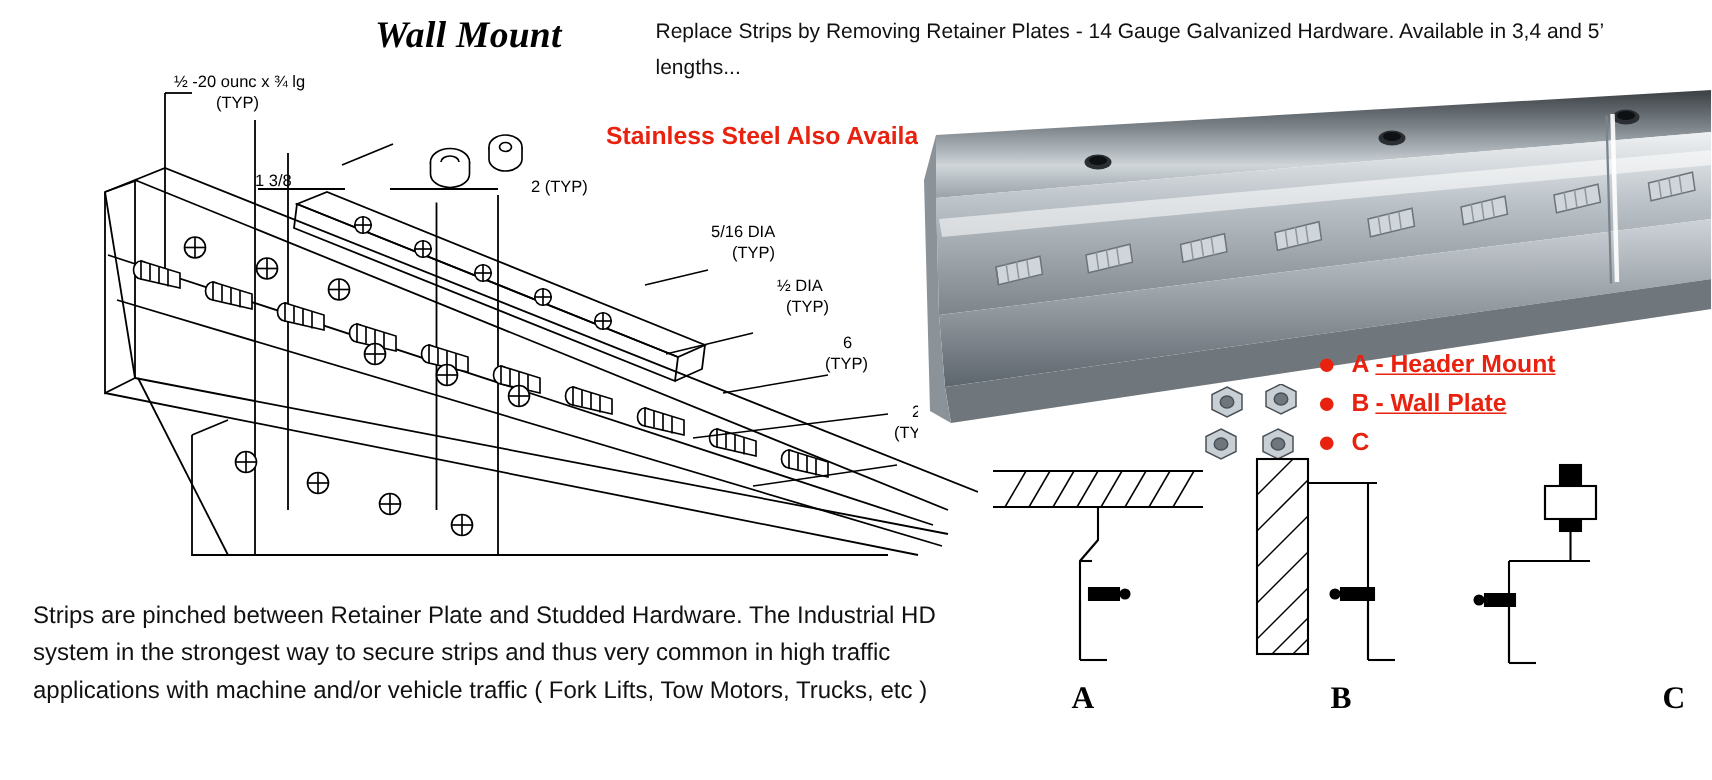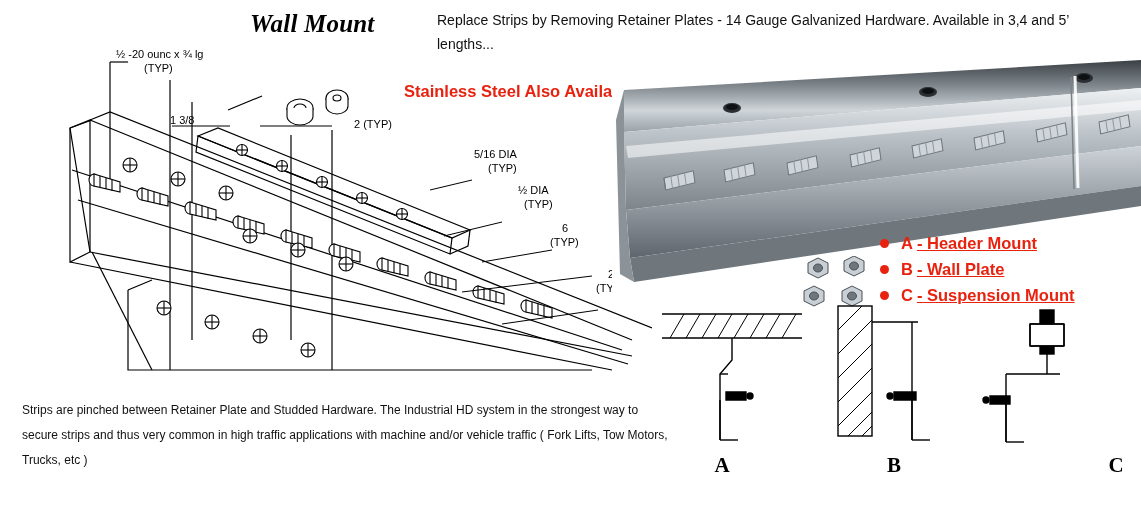--- a/index.html
+++ b/index.html
@@ -24,21 +24,21 @@
   #top-note{
     left:437px; top:8px; width:650px;
     font-size:14px; line-height:24px; color:#111;
   }
   #stainless-note{
     left:404px; top:82px;
     font-size:16.5px; font-weight:bold; color:#e8220f;
   }
   #bottom-note{
     left:22px; top:398px; width:650px;
-    font-size:12px; line-height:25px; color:#111;
+    font-size:16px; line-height:25px; color:#111;
   }
 
   
   #legend{ left:880px; top:230px; }
   .legend-row{
     display:flex; align-items:center; height:26px;
     font-size:16.5px; font-weight:bold;
   }
   .legend-bullet{
     width:9px;height:9px;border-radius:50%;
@@ -396,21 +396,20 @@
     <span class="legend-text">- Header  Mount</span>
   </div>
   <div class="legend-row">
     <span class="legend-bullet"></span>
     <span class="legend-letter">B</span>
     <span class="legend-text">- Wall Plate</span>
   </div>
   <div class="legend-row">
     <span class="legend-bullet"></span>
     <span class="legend-letter">C</span>
-    <span class="legend-text">- Suspension Mount</span>
   </div>
 </div>
 
 <div class="abs" style="left:650px;top:300px;width:480px;height:180px;">
 <svg width="480" height="180" viewBox="0 0 480 180">
 
   <g stroke="#000" stroke-width="1.4" fill="none">
     <line x1="12" y1="14" x2="152" y2="14"></line>
     <line x1="12" y1="38" x2="152" y2="38"></line>
     <g stroke-width="1">

